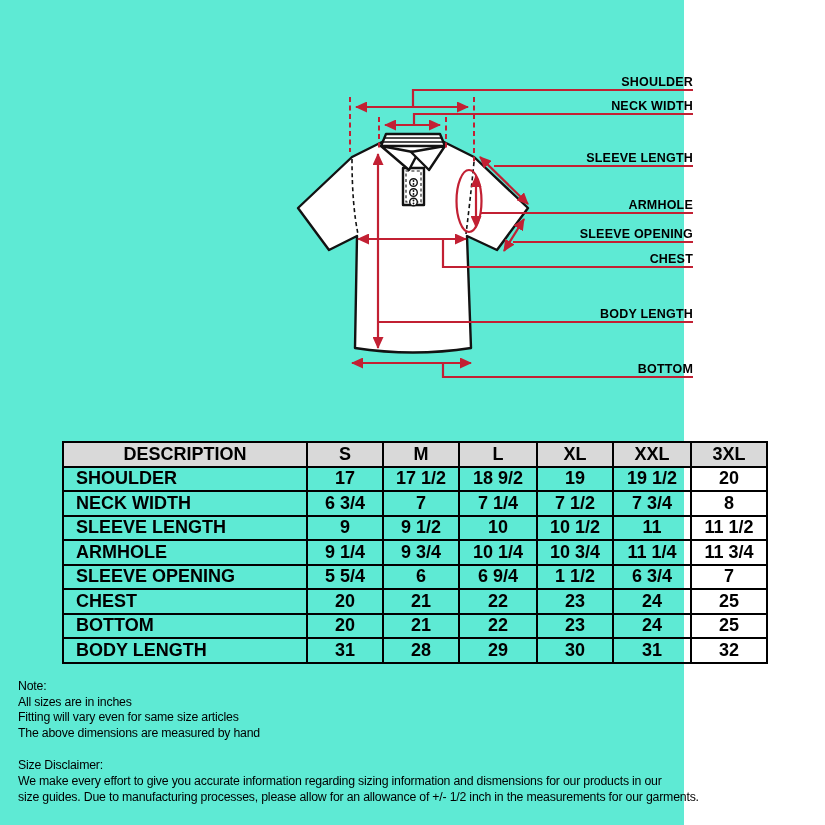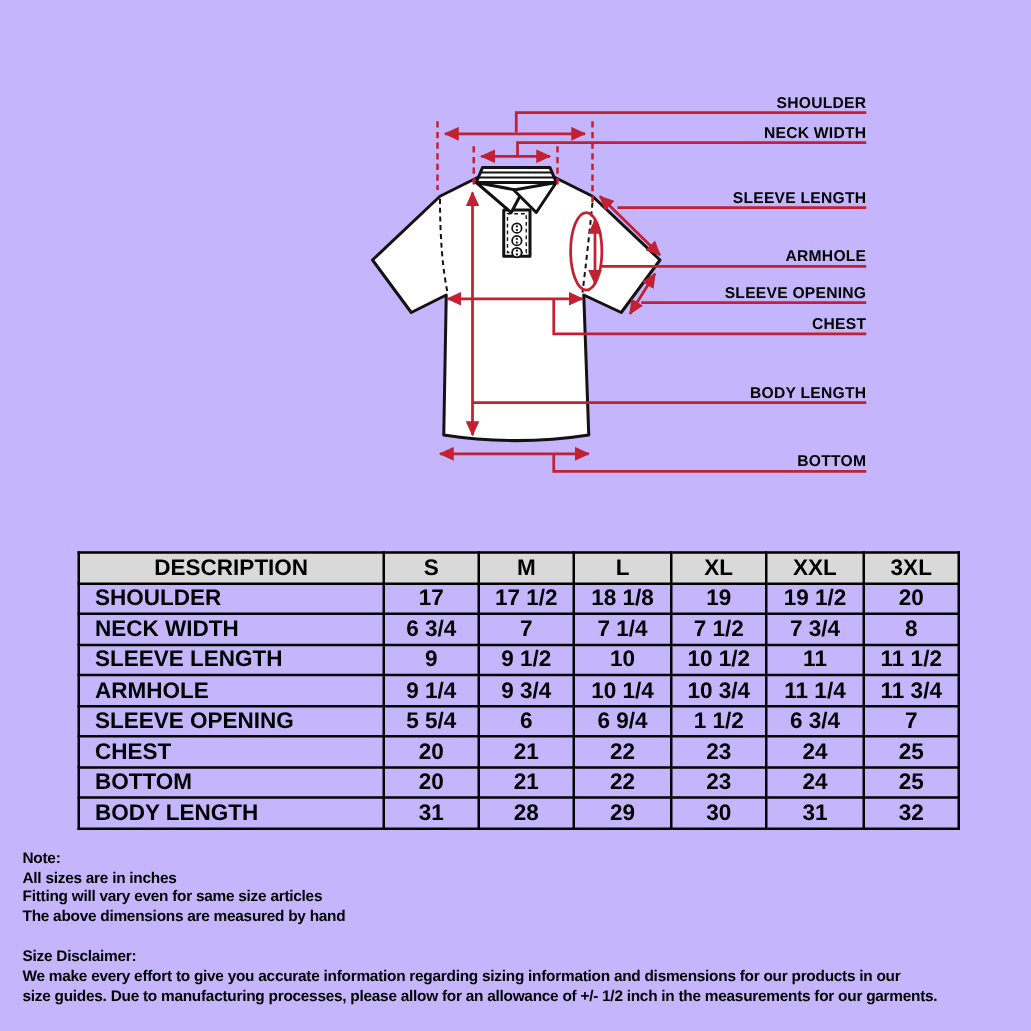--- a/index.html
+++ b/index.html
@@ -1,21 +1,21 @@
 <!DOCTYPE html>
 <html><head>
 <meta charset="utf-8">
 <style>
   * { margin:0; padding:0; box-sizing:border-box; }
   html,body { background:#ffffff; }
   body {
     width:825px; height:825px; position:relative; overflow:hidden;
     font-family:"Liberation Sans", sans-serif; color:#000;
   }
-  .page { position:absolute; inset:0; width:825px; height:825px; background:#c4b5fd; }
+  .page { position:absolute; inset:0; width:684px; height:825px; background:#5eead4; }
 
   svg.diagram { position:absolute; left:0; top:0; }
 
   
   .shirt       { stroke:#121212; stroke-width:2.4; fill:#ffffff; stroke-linejoin:round; }
   .shirt-line  { stroke:#121212; stroke-width:1.6; fill:none; }
   .seam        { stroke:#121212; stroke-width:1.6; fill:none; stroke-dasharray:4 3; }
   .stitch      { stroke:#121212; stroke-width:1.1; fill:none; stroke-dasharray:3 2.4; }
   .btn         { stroke:#121212; stroke-width:1.4; fill:#ffffff; }
   .btn-dot     { fill:#121212; }
@@ -32,21 +32,21 @@
   .size-table th, .size-table td {
     border:2px solid #000; height:24.5px; text-align:center;
     vertical-align:middle; padding:0 3px; white-space:nowrap;
   }
   .size-table thead th { background:#d9d9d9; }
   .size-table td.desc { text-align:left; padding-left:12px; }
 
   
   .notes {
     position:absolute; left:18px; top:679px; width:792px;
-    font-weight:bold; font-size:12.3px; line-height:15.6px;
+    font-weight:normal; font-size:12.3px; line-height:15.6px;
     letter-spacing:-0.2px; color:#000;
   }
   .notes .gap { height:17px; }
 </style>
 </head>
 <body>
 
 <div class="page">
 
   <svg class="diagram" width="825" height="430" viewBox="0 0 825 430" xmlns="http://www.w3.org/2000/svg">
@@ -148,21 +148,21 @@
         <th>XL</th>
         <th>XXL</th>
         <th>3XL</th>
       </tr>
     </thead>
     <tbody>
       <tr>
         <td class="desc">SHOULDER</td>
         <td>17</td>
         <td>17 1/2</td>
-        <td>18 1/8</td>
+        <td>18 9/2</td>
         <td>19</td>
         <td>19 1/2</td>
         <td>20</td>
       </tr>
       <tr>
         <td class="desc">NECK WIDTH</td>
         <td>6 3/4</td>
         <td>7</td>
         <td>7 1/4</td>
         <td>7 1/2</td>

